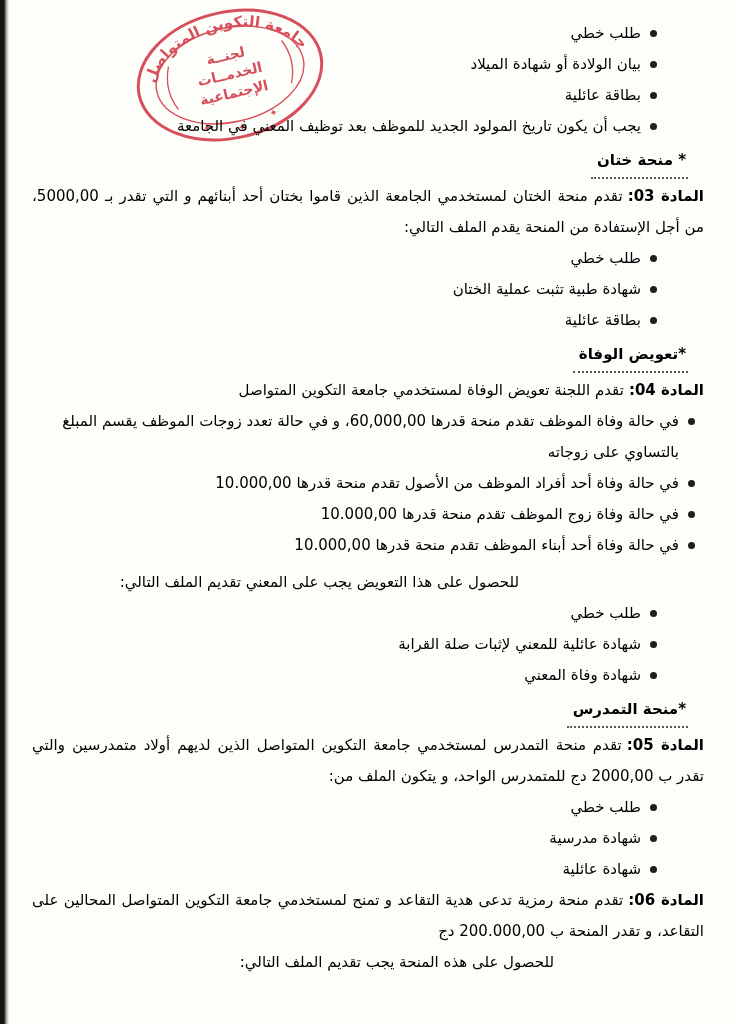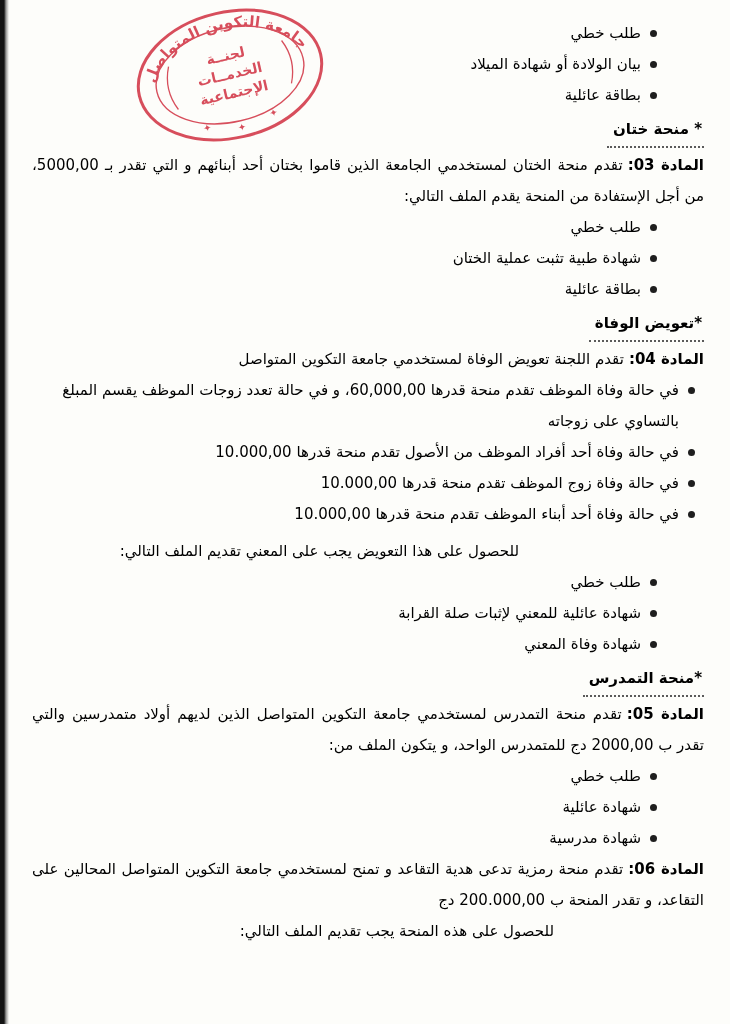--- a/index.html
+++ b/index.html
@@ -24,21 +24,21 @@
     font-size:15px;line-height:31px;
   }
   ul{list-style:none;margin:0;padding:0;}
   ul.lvlA{padding-right:46px;}
   ul.lvlB{padding-right:8px;}
   li{position:relative;padding-right:17px;}
   li::before{
     content:"";position:absolute;right:1px;top:12px;
     width:7px;height:7px;border-radius:50%;background:#1e1e1e;
   }
-  .sec-title{font-weight:bold;margin:3px 0 2px;}
+  .sec-title{font-weight:bold;margin:3px 16px 2px;}
   .sec-title .u{
     display:inline-block;
     border-bottom:2px dotted #5a5a5a;
     padding:0 2px 1px 6px;
   }
   p.art{margin:0;text-align:justify;}
   p.art .lbl{font-weight:bold;margin-left:5px;}
   p.art .lbl15{font-weight:normal;margin-left:5px;}
   p.req1{margin:6px 185px 0 0;}
   p.req2{margin:0 150px 0 0;}
@@ -74,20 +74,21 @@
       <text class="star" x="138" y="122">✦</text>
     </g>
   </svg>
 
   <div class="content">
 
     <ul class="lvlA">
       <li>طلب خطي</li>
       <li>بيان الولادة أو شهادة الميلاد</li>
       <li>بطاقة عائلية</li>
+      <li>يجب أن يكون تاريخ المولود الجديد للموظف بعد توظيف المعني في الجامعة</li>
     </ul>
 
     <div class="sec-title">
       <span class="u">* منحة ختان</span>
     </div>
     <p class="art">
       <span class="lbl">المادة 03:</span><span>تقدم منحة الختان لمستخدمي الجامعة الذين قاموا بختان أحد أبنائهم و التي تقدر بـ 5000,00، من أجل الإستفادة من المنحة يقدم الملف التالي:</span>
     </p>
     <ul class="lvlA">
       <li>طلب خطي</li>
@@ -115,22 +116,22 @@
     </ul>
 
     <div class="sec-title">
       <span class="u">*منحة التمدرس</span>
     </div>
     <p class="art">
       <span class="lbl">المادة 05:</span><span>تقدم منحة التمدرس لمستخدمي جامعة التكوين المتواصل الذين لديهم أولاد متمدرسين والتي تقدر ب 2000,00 دج للمتمدرس الواحد، و يتكون الملف من:</span>
     </p>
     <ul class="lvlA">
       <li>طلب خطي</li>
+      <li>شهادة مدرسية</li>
       <li>شهادة عائلية</li>
-      <li>شهادة مدرسية</li>
     </ul>
 
     <p class="art">
       <span class="lbl">المادة 06:</span><span>تقدم منحة رمزية تدعى هدية التقاعد و تمنح لمستخدمي جامعة التكوين المتواصل المحالين على التقاعد، و تقدر المنحة ب 200.000,00 دج</span>
     </p>
     <p class="req2">للحصول على هذه المنحة يجب تقديم الملف التالي:</p>
 
   </div>
 </div>
 

